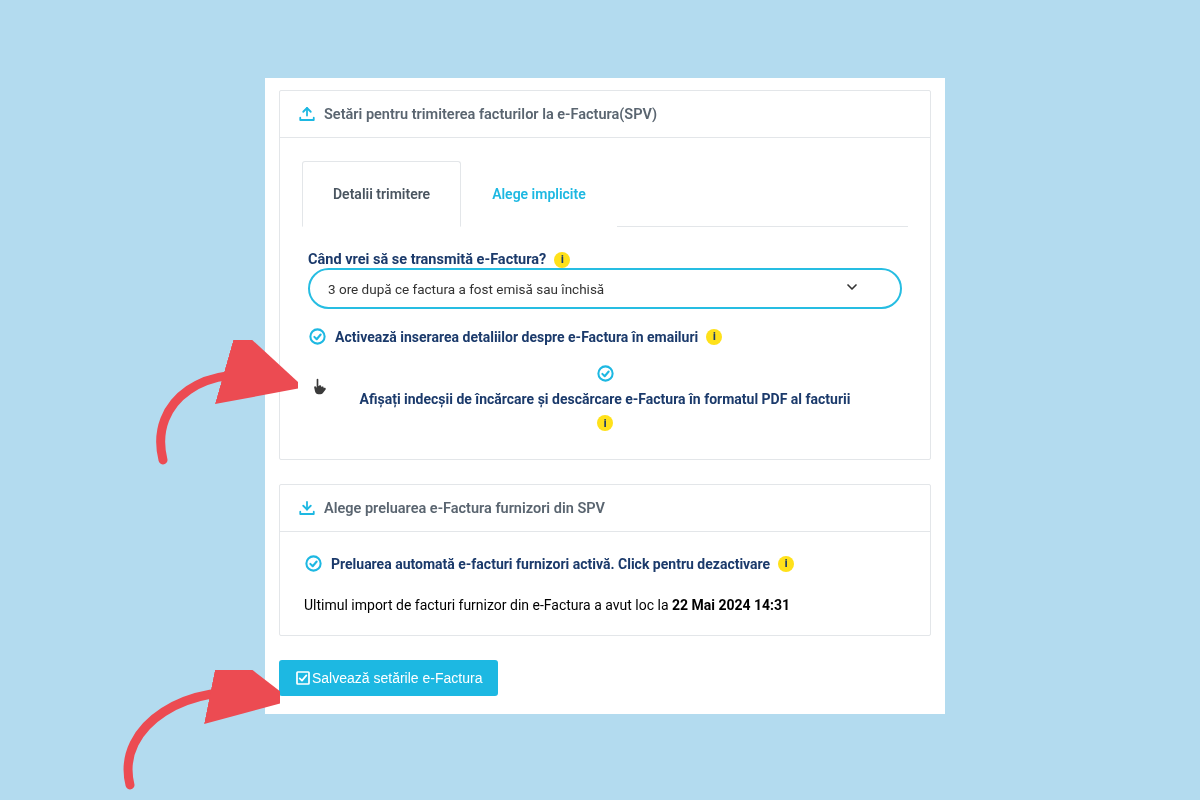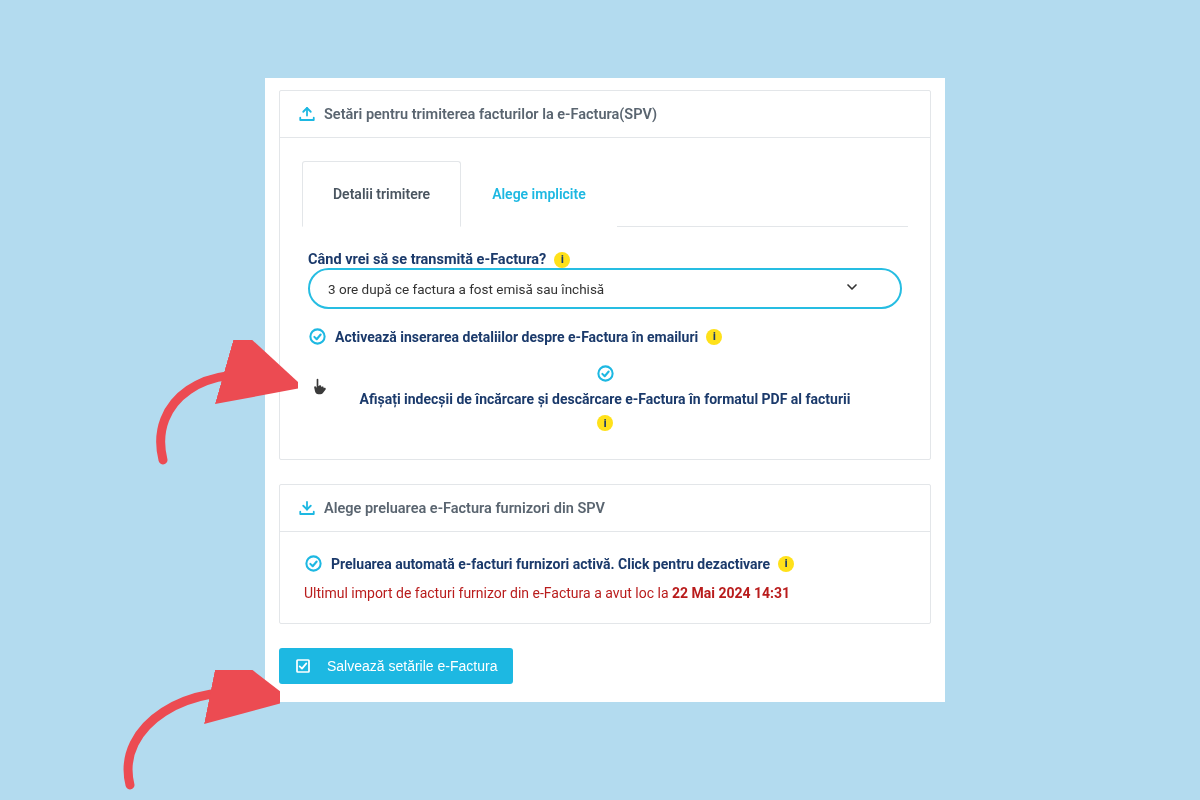--- a/index.html
+++ b/index.html
@@ -121,29 +121,29 @@
     }
     .status-row {
       display: flex;
       align-items: center;
       gap: 8px;
       color: #1b3a6b;
       font-size: 14px;
       font-weight: 700;
     }
     .meta-line {
-      margin-top: 12px;
-      font-size: 14px;
-      color: #b91c1c;
+      margin-top: 24px;
+      font-size: 14px;
+      color: #000000;
     }
     .meta-line .bold { font-weight: 700; }
     .save-btn {
       display: inline-flex;
       align-items: center;
-      gap: 16px;
+      gap: 1px;
       background: #1db8e2;
       color: #fff;
       border: none;
       padding: 10px 16px;
       font-size: 14px;
       font-weight: 500;
       border-radius: 3px;
       cursor: pointer;
     }
     .cursor-pointer {

